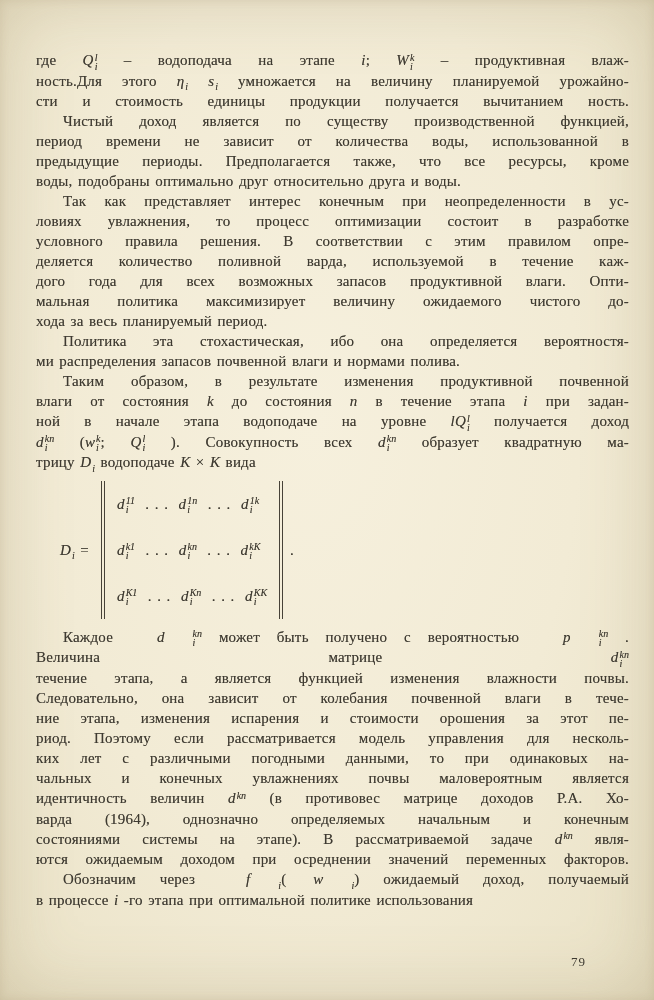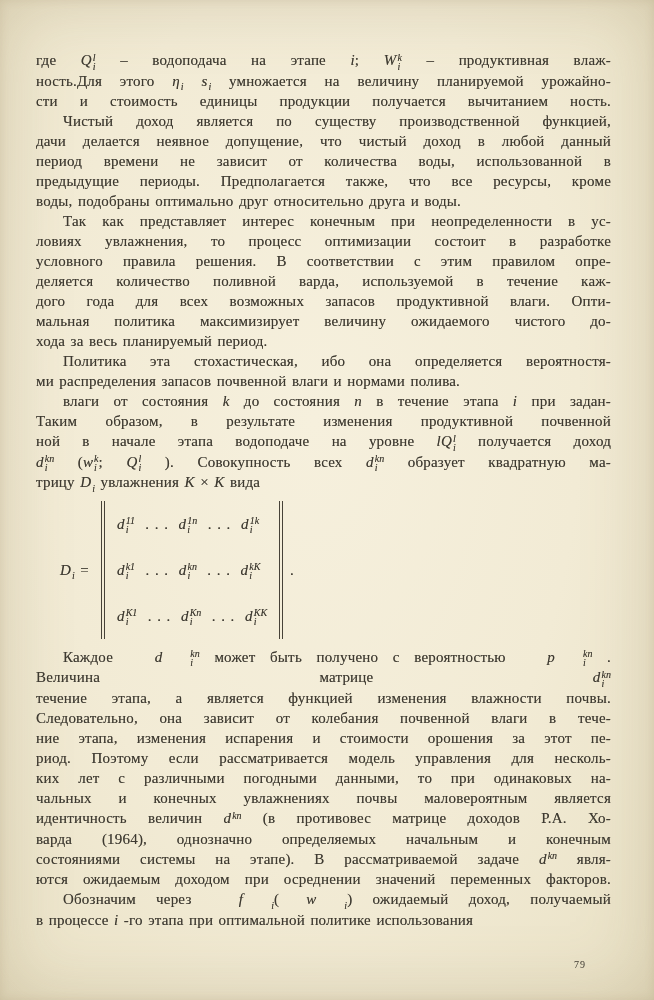--- a/index.html
+++ b/index.html
@@ -8,21 +8,21 @@
     background:#e8e1c8;
     font-family:"Liberation Serif","DejaVu Serif",serif;
   }
   .page{
     position:relative;width:654px;height:1000px;overflow:hidden;
     background:radial-gradient(ellipse at 48% 42%, var(--paper,#f6f0dd) 0%, #f2ebd5 55%, #e9e1c5 100%);
     box-shadow:inset 0 0 70px rgba(148,130,88,.28), inset 0 0 10px rgba(148,130,88,.18);
     color:var(--ink,#3e3a31);
   }
   .textblock{
-    position:absolute;left:36px;right:43px;top:50px;
+    position:absolute;left:36px;right:25px;top:50px;
     font-size:15px;line-height:20px;letter-spacing:.2px;word-spacing:1.5px;
     text-shadow:0 0 .5px rgba(62,58,49,.55);
   }
   .line{text-align:justify;text-align-last:justify;}
   .line--last{text-align:left;text-align-last:left;font-family:Liberation Serif, serif;}
   .para--indent .line:first-child{text-indent:27px;}
   .var{font-style:italic;}
   .mt{display:inline-block;white-space:nowrap;}
   .base{font-style:italic;}
   .stack{
@@ -32,58 +32,57 @@
   }
   .sup,.sub{display:block;min-height:9px;}
   .matrix{display:flex;align-items:center;margin:8px 0 8px 24px;}
   .mlhs{margin-right:12px;}
   .mbars{
     border-left:4px double #474238;border-right:4px double #474238;
     padding:8px 12px;display:flex;flex-direction:column;row-gap:16px;
   }
   .mrow{display:flex;align-items:center;column-gap:5px;line-height:30px;white-space:pre;}
   .mperiod{margin-left:7px;}
-  .pagenum{position:absolute;right:68px;bottom:30px;font-size:10px;letter-spacing:1px;}
+  .pagenum{position:absolute;right:68px;bottom:30px;font-size:13px;letter-spacing:1px;}
 </style>
 </head>
 <body>
 
 <div class="page" style="--paper: #f6f0dd; --ink: #3e3a31;">
   <div class="textblock">
       <div class="para">
         <div class="line"><span class="txt">где </span><span class="mt"><span class="base">Q</span><span class="stack"><span class="sup">l</span><span class="sub">i</span></span></span><span class="txt"> – водоподача на этапе </span><span class="var">i</span><span class="txt">; </span><span class="mt"><span class="base">W</span><span class="stack"><span class="sup">k</span><span class="sub">i</span></span></span><span class="txt"> – продуктивная влаж-</span></div>
         <div class="line"><span class="txt">ность.Для этого </span><span class="mt"><span class="base">η</span><span class="stack"><span class="sup"></span><span class="sub">i</span></span></span><span class="txt"> </span><span class="mt"><span class="base">s</span><span class="stack"><span class="sup"></span><span class="sub">i</span></span></span><span class="txt"> умножается на величину планируемой урожайно-</span></div>
         <div class="line"><span class="txt">сти и стоимость единицы продукции получается вычитанием ность.</span></div>
       </div>
       <div class="para para--indent">
         <div class="line"><span class="txt">Чистый доход является по существу производственной функцией,</span></div>
-        <div class="line"><span class="txt">дачи делается неявное допущение, что чистый доход в любой данный</span></div>
         <div class="line"><span class="txt">период времени не зависит от количества воды, использованной в</span></div>
         <div class="line"><span class="txt">предыдущие периоды. Предполагается также, что все ресурсы, кроме</span></div>
         <div class="line line--last"><span class="txt">воды, подобраны оптимально друг относительно друга и воды.</span></div>
       </div>
       <div class="para para--indent">
         <div class="line"><span class="txt">Так как представляет интерес конечным при неопределенности в ус-</span></div>
         <div class="line"><span class="txt">ловиях увлажнения, то процесс оптимизации состоит в разработке</span></div>
         <div class="line"><span class="txt">условного правила решения. В соответствии с этим правилом опре-</span></div>
         <div class="line"><span class="txt">деляется количество поливной варда, используемой в течение каж-</span></div>
         <div class="line"><span class="txt">дого года для всех возможных запасов продуктивной влаги. Опти-</span></div>
         <div class="line"><span class="txt">мальная политика максимизирует величину ожидаемого чистого до-</span></div>
         <div class="line line--last"><span class="txt">хода за весь планируемый период.</span></div>
       </div>
       <div class="para para--indent">
         <div class="line"><span class="txt">Политика эта стохастическая, ибо она определяется вероятностя-</span></div>
         <div class="line line--last"><span class="txt">ми распределения запасов почвенной влаги и нормами полива.</span></div>
       </div>
       <div class="para para--indent">
+        <div class="line"><span class="txt">Таким образом, в результате изменения продуктивной почвенной</span></div>
         <div class="line"><span class="txt">влаги от состояния </span><span class="var">k</span><span class="txt"> до состояния </span><span class="var">n</span><span class="txt"> в течение этапа </span><span class="var">i</span><span class="txt"> при задан-</span></div>
-        <div class="line"><span class="txt">Таким образом, в результате изменения продуктивной почвенной</span></div>
         <div class="line"><span class="txt">ной в начале этапа водоподаче на уровне </span><span class="mt"><span class="base">lQ</span><span class="stack"><span class="sup">l</span><span class="sub">i</span></span></span><span class="txt"> получается доход</span></div>
         <div class="line"><span class="mt"><span class="base">d</span><span class="stack"><span class="sup">kn</span><span class="sub">i</span></span></span><span class="txt"> (</span><span class="mt"><span class="base">w</span><span class="stack"><span class="sup">k</span><span class="sub">i</span></span></span><span class="txt">; </span><span class="mt"><span class="base">Q</span><span class="stack"><span class="sup">l</span><span class="sub">i</span></span></span><span class="txt"> ). Совокупность всех </span><span class="mt"><span class="base">d</span><span class="stack"><span class="sup">kn</span><span class="sub">i</span></span></span><span class="txt"> образует квадратную ма-</span></div>
-        <div class="line line--last"><span class="txt">трицу </span><span class="mt"><span class="base">D</span><span class="stack"><span class="sup"></span><span class="sub">i</span></span></span><span class="txt"> увлажнения </span><span class="var">K</span><span class="txt"> × </span><span class="var">K</span><span class="txt"> вида</span></div>
+        <div class="line line--last"><span class="txt">трицу </span><span class="mt"><span class="base">D</span><span class="stack"><span class="sup"></span><span class="sub">i</span></span></span><span class="txt"> водоподаче </span><span class="var">K</span><span class="txt"> × </span><span class="var">K</span><span class="txt"> вида</span></div>
       </div>
       <div class="matrix">
         <span class="mlhs"><span class="mt"><span class="base">D</span><span class="stack"><span class="sup"></span><span class="sub">i</span></span></span><span class="txt"> =</span></span>
         <div class="mbars">
           <div class="mrow"><span class="mt"><span class="base">d</span><span class="stack"><span class="sup">11</span><span class="sub">i</span></span></span><span class="txt"> . . . </span><span class="mt"><span class="base">d</span><span class="stack"><span class="sup">1n</span><span class="sub">i</span></span></span><span class="txt"> . . . </span><span class="mt"><span class="base">d</span><span class="stack"><span class="sup">1k</span><span class="sub">i</span></span></span></div>
           <div class="mrow"><span class="mt"><span class="base">d</span><span class="stack"><span class="sup">k1</span><span class="sub">i</span></span></span><span class="txt"> . . . </span><span class="mt"><span class="base">d</span><span class="stack"><span class="sup">kn</span><span class="sub">i</span></span></span><span class="txt"> . . . </span><span class="mt"><span class="base">d</span><span class="stack"><span class="sup">kK</span><span class="sub">i</span></span></span></div>
           <div class="mrow"><span class="mt"><span class="base">d</span><span class="stack"><span class="sup">K1</span><span class="sub">i</span></span></span><span class="txt"> . . . </span><span class="mt"><span class="base">d</span><span class="stack"><span class="sup">Kn</span><span class="sub">i</span></span></span><span class="txt"> . . . </span><span class="mt"><span class="base">d</span><span class="stack"><span class="sup">KK</span><span class="sub">i</span></span></span></div>
         </div>
         <span class="mperiod">.</span>
       </div>

